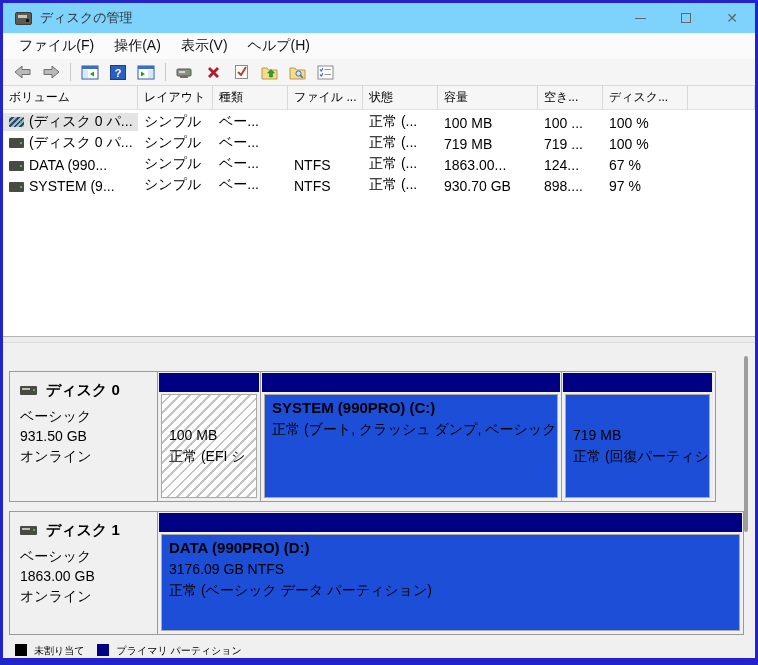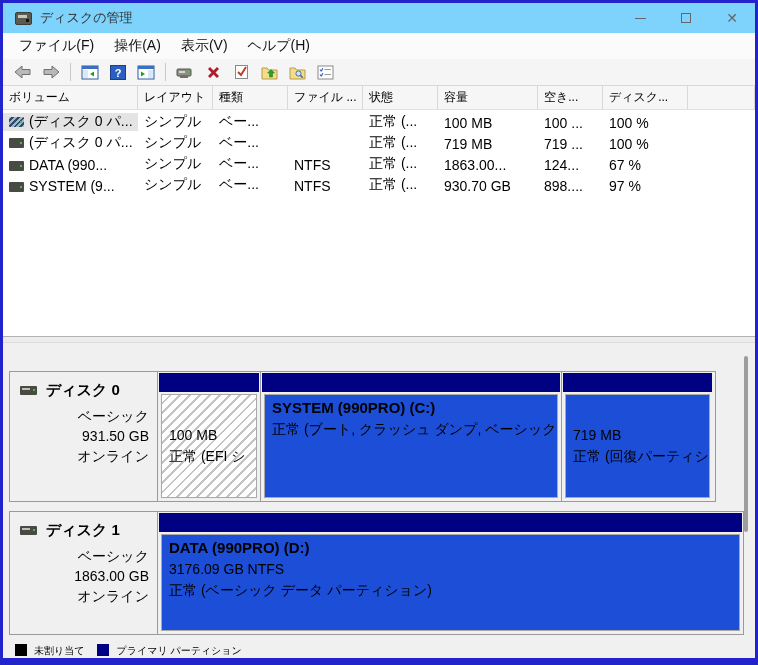--- a/index.html
+++ b/index.html
@@ -54,21 +54,21 @@
   
   .graph { flex:0 0 273px; background:#f0f0f0; position:relative; padding:8px 0 0 6px; }
   .disk-row { border:1px solid #9a9a9a; background:#f0f0f0; display:flex; margin-bottom:9px; }
   .disk-row.d0 { width:707px; height:131px;margin-top:20px; }
   .disk-row.d1 { width:735px; height:124px; }
   .disk-label { width:148px; border-right:1px solid #9a9a9a; padding:9px 8px 0 10px; font-size:14px; color:#000; }
   .disk-label .dname { font-weight:bold; font-size:15px; display:flex; align-items:center; gap:9px; margin-bottom:6px; }
   .dicon { width:17px; height:9px; background:#4a4a44; border-radius:1px; position:relative; flex:0 0 17px; }
   .dicon::before { content:""; position:absolute; left:2px; top:2px; width:8px; height:2px; background:#bdbdb0; }
   .dicon::after { content:""; position:absolute; right:2px; top:3px; width:2px; height:2px; background:#3ec23e; }
-  .disk-label .dline { line-height:20px;text-align:right; }
+  .disk-label .dline { line-height:20px; }
   .parts { flex:1; display:flex; }
   .part { border-right:1px solid #9a9a9a; display:flex; flex-direction:column; }
   .part:last-child { border-right:none; }
   .part-bar { height:19px; background:#000082; flex:0 0 19px; margin:1px; }
   .part-body { flex:1; margin:1px 3px 3px 3px; border:1px solid #a9a9a9; background:#1d4ed8; padding:4px 7px; overflow:hidden; white-space:nowrap; }
   .part-body.hatch { background:repeating-linear-gradient(135deg,#ffffff 0 5px,#c3c3c3 5px 7px); }
   .part-body.center { display:flex; flex-direction:column; justify-content:center; }
   .pt-title { font-weight:bold; font-size:15px; margin-bottom:3px; color:#000; }
   .pt-line { font-size:14px; line-height:21px; color:#000; }
   .vscroll { position:absolute; right:7px; top:13px; width:4px; height:176px; background:#9d9d9d; border-radius:2px; }

